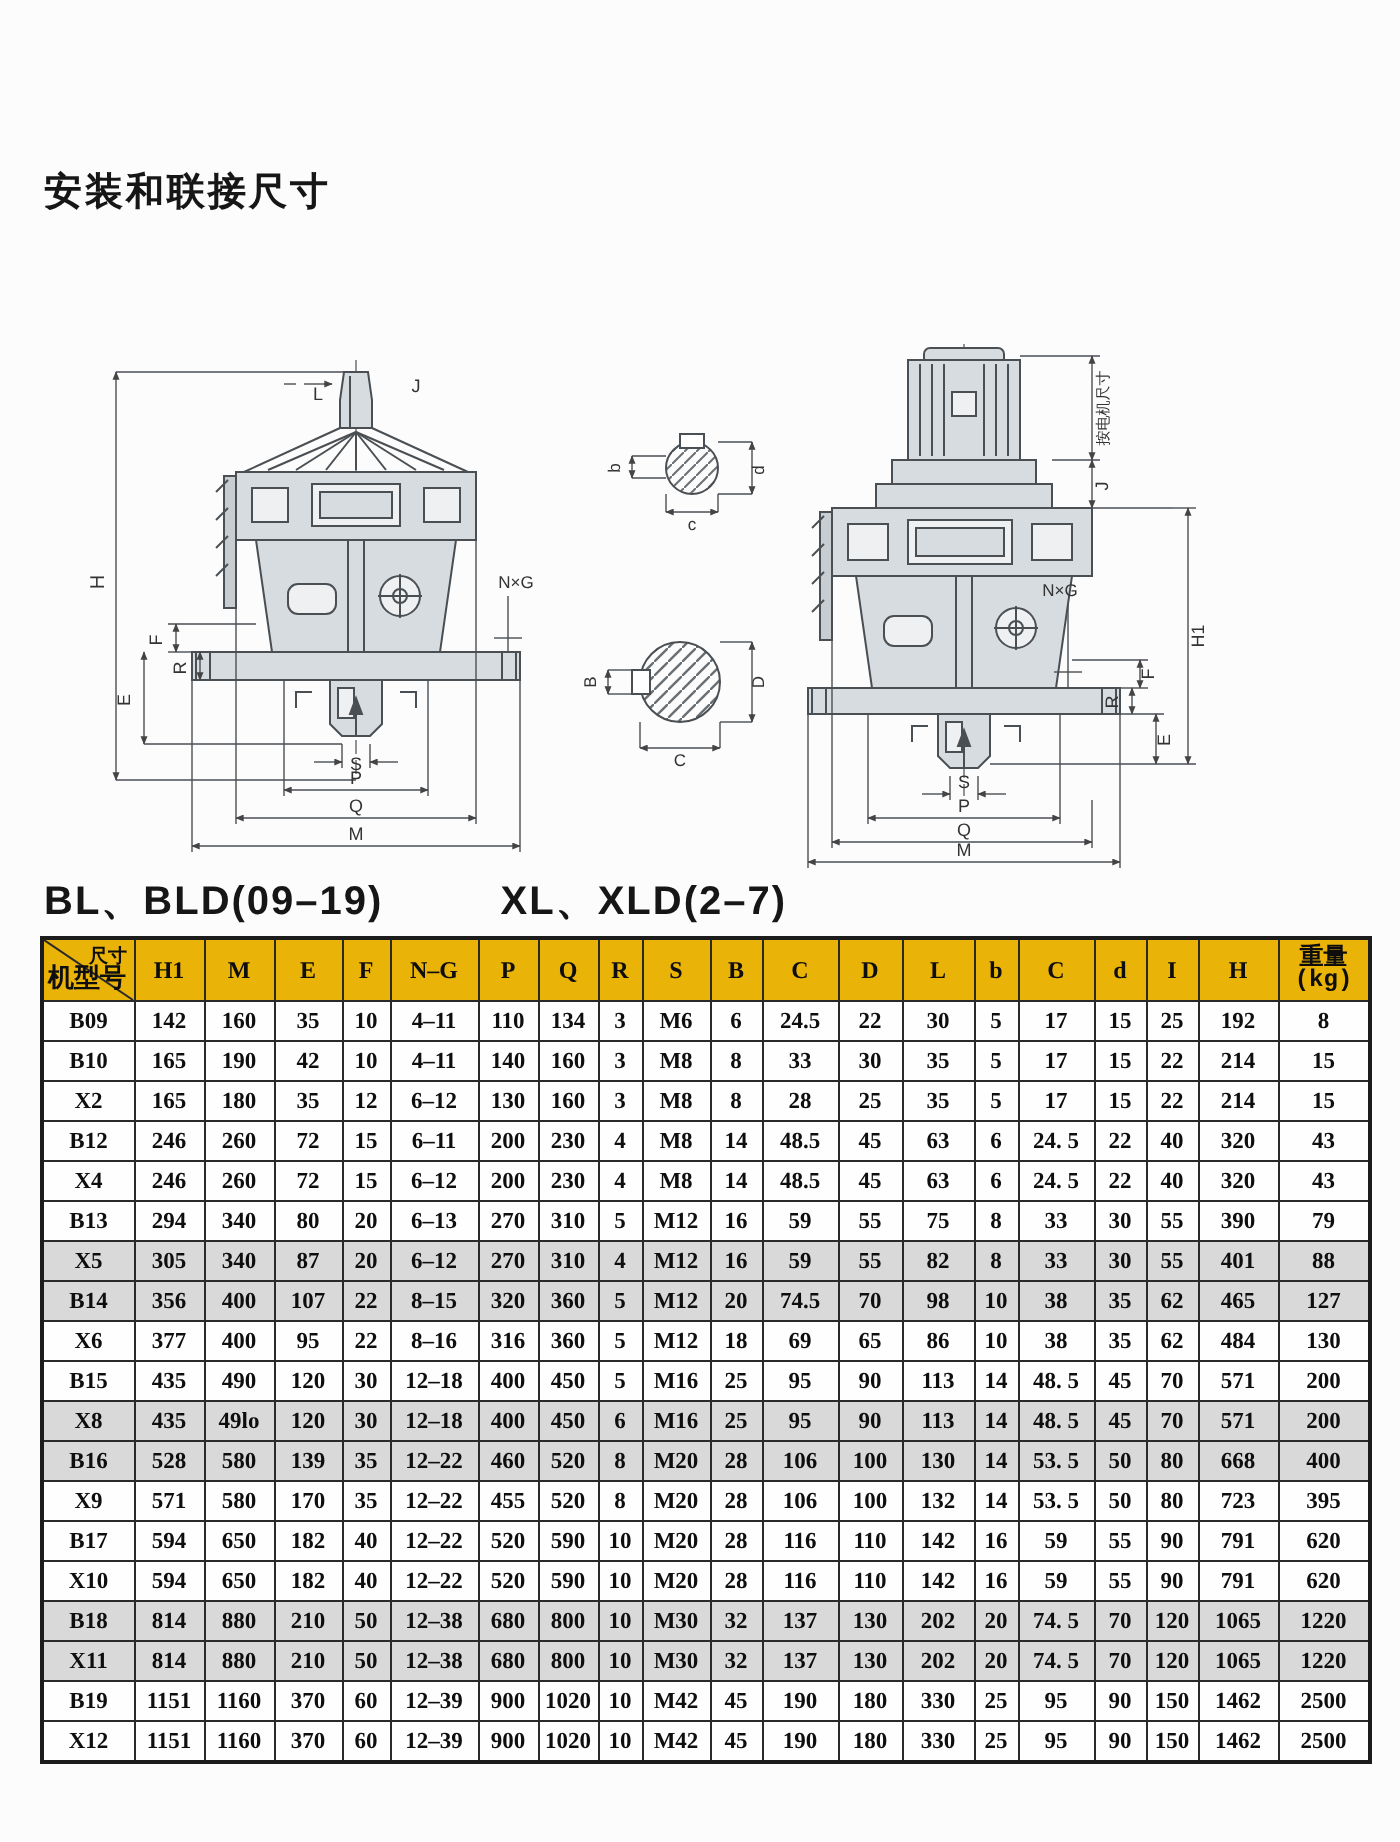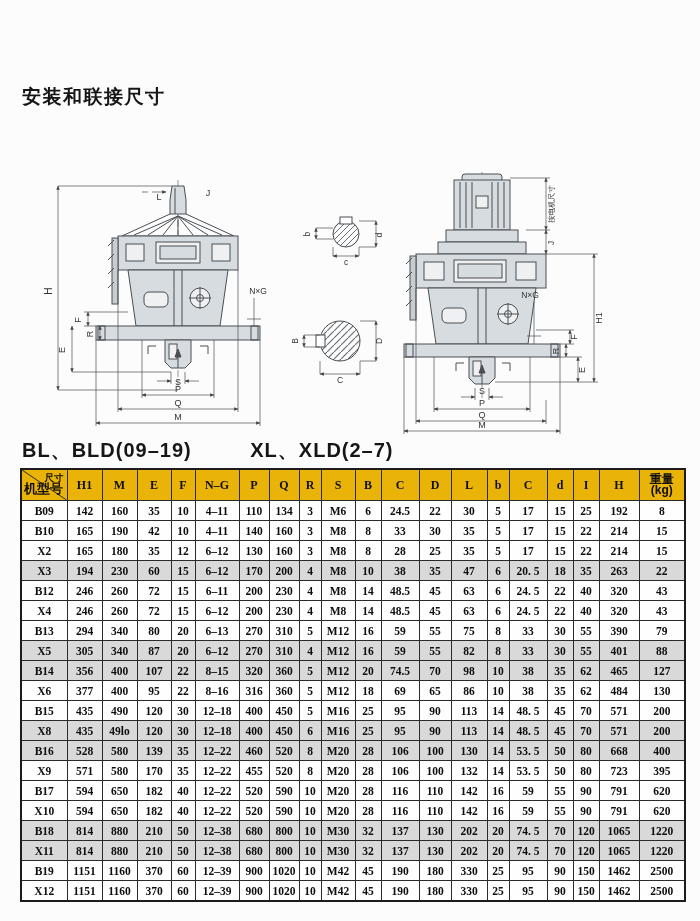--- a/index.html
+++ b/index.html
@@ -33,21 +33,21 @@
   table.dim-table td{
     border:1px solid #2a2a2a;text-align:center;vertical-align:middle;
     height:19px;padding:0 1px;overflow:hidden;white-space:nowrap;
   }
   table.dim-table tr.head td{height:30px;background:#eab308;font-size:12px;}
   table.dim-table tr.shaded td{background:#d9d9d9;}
   td.corner{position:relative;padding:0;}
   td.corner svg{position:absolute;left:0;top:0;width:100%;height:100%;}
   .corner-top{position:absolute;right:3px;top:2px;font-size:9.5px;font-family:"Liberation Sans",sans-serif;}
   .corner-bottom{position:absolute;left:2px;bottom:2px;font-size:13px;font-family:"Liberation Sans",sans-serif;}
-  .wt-head{font-size:10.5px;line-height:11px;font-family:Liberation Sans, sans-serif;}
+  .wt-head{font-size:10.5px;line-height:11px;font-family:Liberation Mono, monospace;}
 </style>
 </head>
 <body>
 
 <div class="page-title">
   <div>安装和联接尺寸</div>
 </div>
 
 <div class="drawing-area">
 
@@ -435,42 +435,20 @@
         <td>28</td>
         <td>25</td>
         <td>35</td>
         <td>5</td>
         <td>17</td>
         <td>15</td>
         <td>22</td>
         <td>214</td>
         <td>15</td>
       </tr>
-      <tr class="shaded">
-        <td>X3</td>
-        <td>194</td>
-        <td>230</td>
-        <td>60</td>
-        <td>15</td>
-        <td>6–12</td>
-        <td>170</td>
-        <td>200</td>
-        <td>4</td>
-        <td>M8</td>
-        <td>10</td>
-        <td>38</td>
-        <td>35</td>
-        <td>47</td>
-        <td>6</td>
-        <td>20. 5</td>
-        <td>18</td>
-        <td>35</td>
-        <td>263</td>
-        <td>22</td>
-      </tr>
       <tr>
         <td>B12</td>
         <td>246</td>
         <td>260</td>
         <td>72</td>
         <td>15</td>
         <td>6–11</td>
         <td>200</td>
         <td>230</td>
         <td>4</td>

